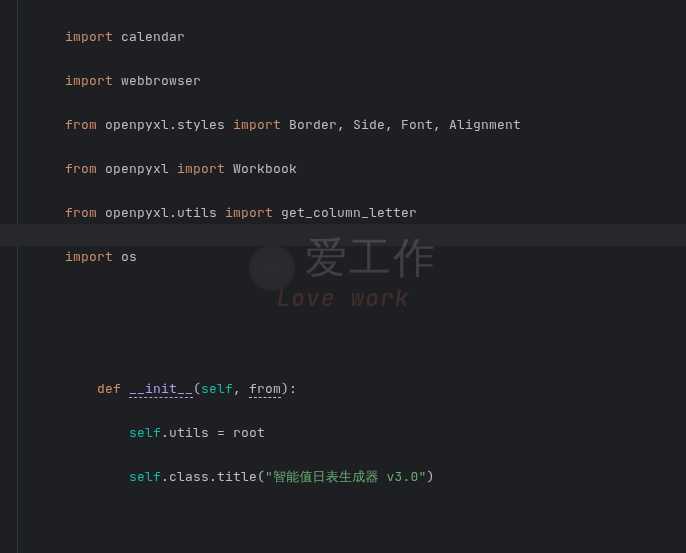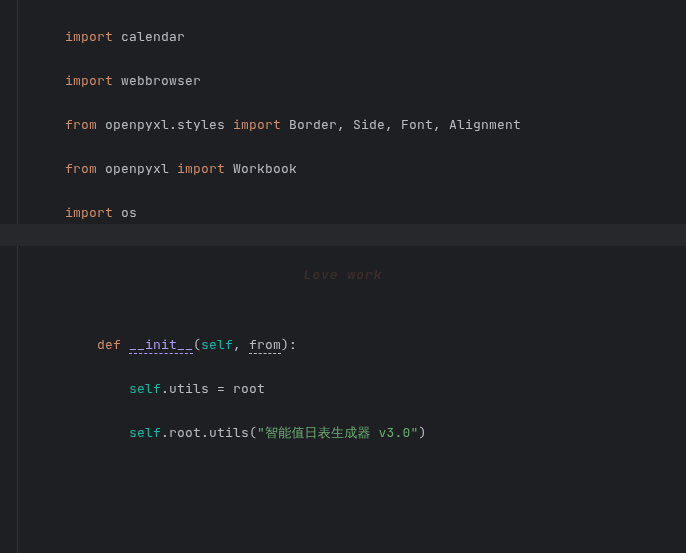--- a/index.html
+++ b/index.html
@@ -55,21 +55,21 @@
     z-index: 5;
     white-space: nowrap;
   }
   .watermark .cn {
     font-size: 42px;
     color: #d0d0d0;
     font-weight: 500;
     letter-spacing: 2px;
   }
   .watermark .en {
-    font-size: 13px;
+    font-size: 23px;
     color: #d07050;
     font-weight: 500;
     font-style: italic;
     margin-top: -4px;
     letter-spacing: 1px;
   }
   .watermark .ico {
     display: inline-block;
     width: 46px;
     height: 46px;
@@ -81,34 +81,36 @@
   }
 </style>
 </head>
 <body>
 
 <div class="gutter"></div>
 
 <div class="highlight-line" style="top:224px"></div>
 
 <div class="watermark">
+  <div><span class="ico"></span><span class="cn">爱工作</span></div>
   <div class="en">Love work</div>
 </div>
 
 <div class="code">
 <span class="line"><span class="kw">import</span> <span>calendar</span></span>
 <span class="line"><span class="kw">import</span> <span>webbrowser</span></span>
 <span class="line"><span class="kw">from</span> <span>openpyxl.styles</span> <span class="kw">import</span> <span>Border, Side, Font, Alignment</span></span>
 <span class="line"><span class="kw">from</span> <span>openpyxl</span> <span class="kw">import</span> <span>Workbook</span></span>
+<span class="line"><span class="kw">from</span> <span>openpyxl.utils</span> <span class="kw">import</span> <span>get_column_letter</span></span>
 <span class="line"><span class="kw">import</span> <span>os</span></span>
 <span class="line"></span>
 <span class="line"></span>
 <span class="line">    <span class="kw">def</span> <span class="magic">__init__</span><span>(</span><span class="self">self</span><span>, </span><span class="dashed">from</span><span>):</span></span>
 <span class="line">        <span class="self">self</span><span>.utils = root</span></span>
-<span class="line">        <span class="self">self</span><span>.root.utils(</span><span class="str">"智能值日表生成器 v3.0"</span><span>)</span></span>
+<span class="line">        <span class="self">self</span><span>.class.title(</span><span class="str">"智能值日表生成器 v3.0"</span><span>)</span></span>
 
 
 
 
 
 
 
 
 
 

